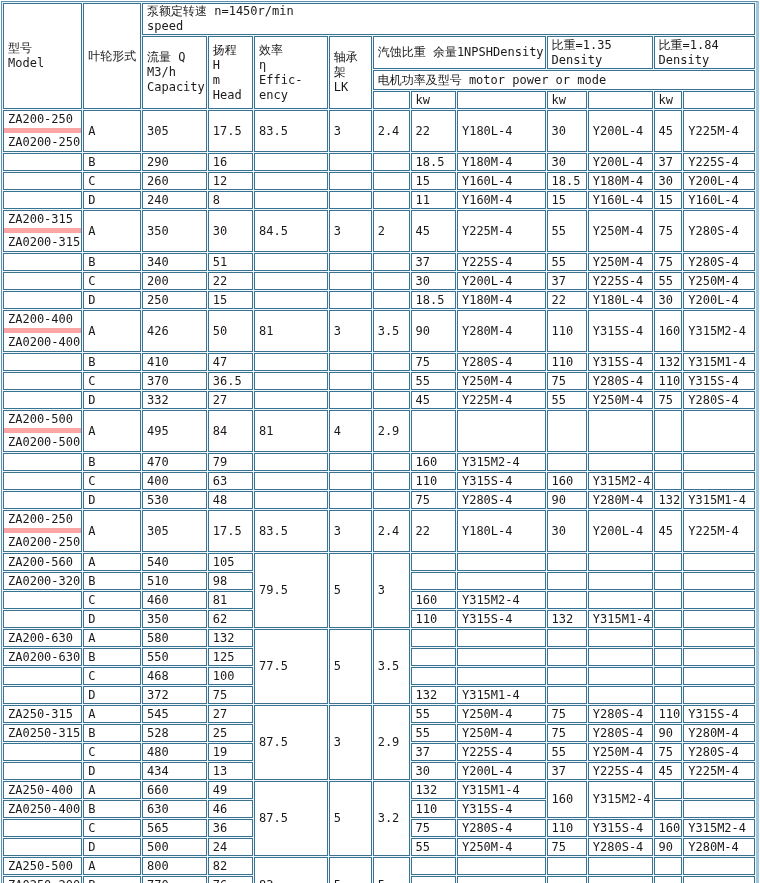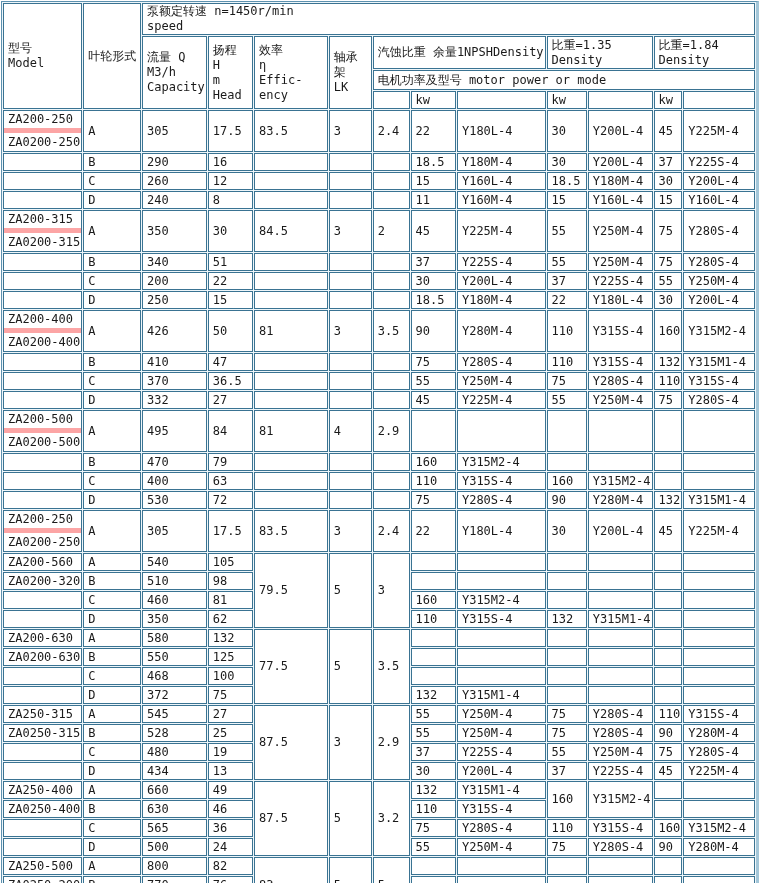--- a/index.html
+++ b/index.html
@@ -325,21 +325,21 @@
           <td>Y315S-4</td>
           <td>160</td>
           <td>Y315M2-4</td>
           <td></td>
           <td></td>
         </tr>
         <tr>
           <td></td>
           <td>D</td>
           <td>530</td>
-          <td>72</td>
+          <td>48</td>
           <td></td>
           <td></td>
           <td></td>
           <td>75</td>
           <td>Y280S-4</td>
           <td>90</td>
           <td>Y280M-4</td>
           <td>132</td>
           <td>Y315M1-4</td>
         </tr>

